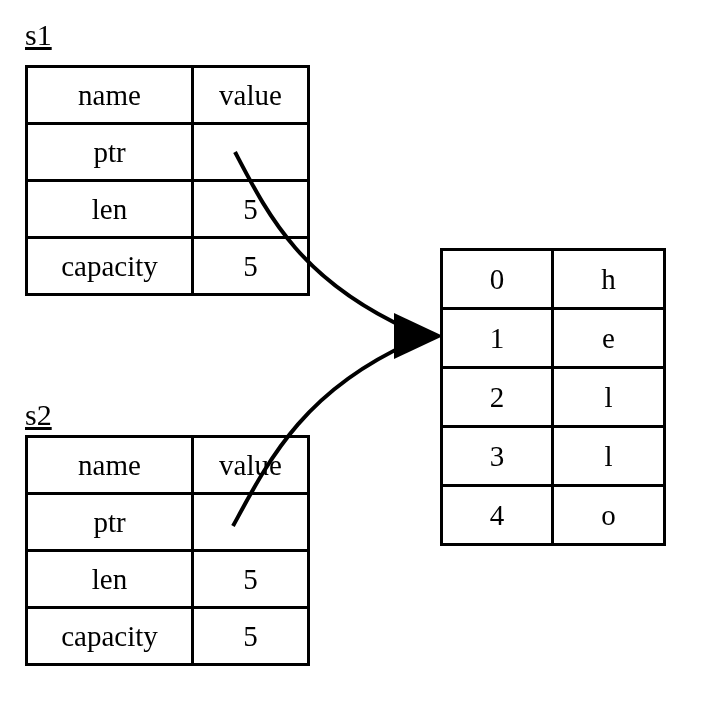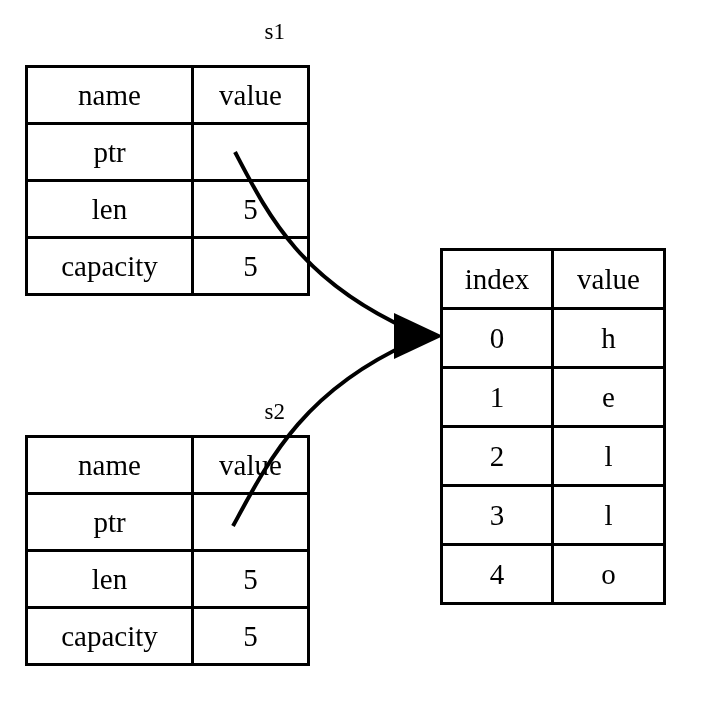--- a/index.html
+++ b/index.html
@@ -39,23 +39,24 @@
     padding: 4px;
     background: transparent;
   }
   .struct-table .col-name { width: 155px; }
   .struct-table .col-value { width: 105px; }
   .struct-table tr { height: 57px; }
 
   .struct-label {
     position: absolute;
     width: 260px;
-    text-align: right;
-    font-size: 23px;
+    text-align: left;
+    font-size: 30px;
     line-height: 1;
+    text-decoration: underline;
   }
 
   
   .data-table {
     position: absolute;
     left: 440px;
     top: 248px;
     border-collapse: collapse;
     table-layout: fixed;
     background: #ffffff;
@@ -140,24 +141,20 @@
       <tr>
         <td class="col-name">capacity</td>
         <td class="col-value">5</td>
       </tr>
     </tbody>
   </table>
 
   <table class="data-table">
     <tbody>
       <tr>
-        <td class="col-index">index</td>
-        <td class="col-value">value</td>
-      </tr>
-      <tr>
         <td class="col-index">0</td>
         <td class="col-value">h</td>
       </tr>
       <tr>
         <td class="col-index">1</td>
         <td class="col-value">e</td>
       </tr>
       <tr>
         <td class="col-index">2</td>
         <td class="col-value">l</td>

